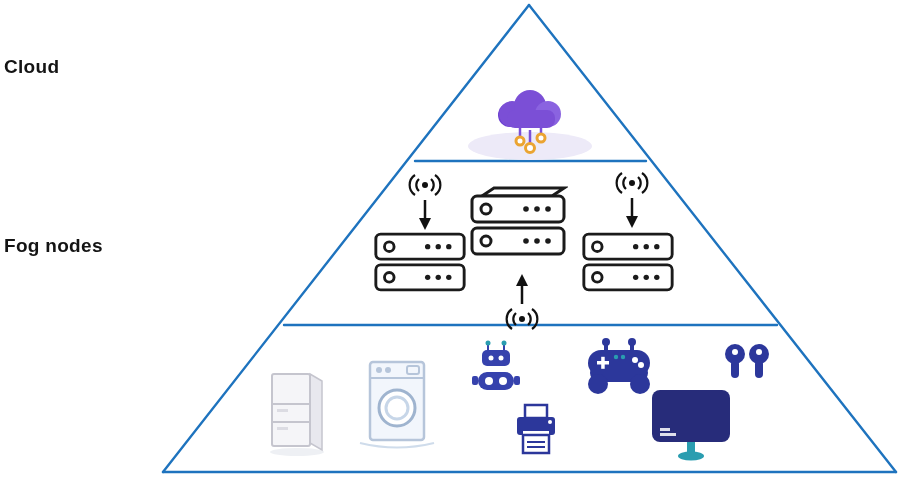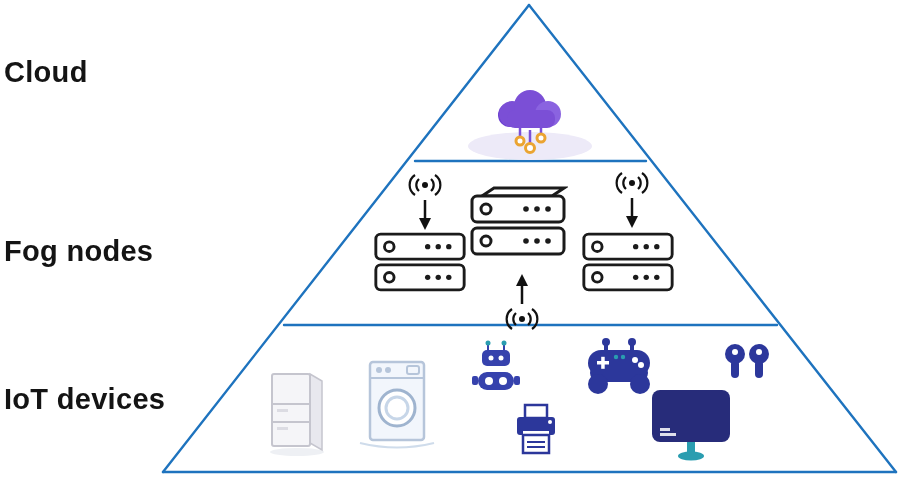--- a/index.html
+++ b/index.html
@@ -7,21 +7,21 @@
     position:relative;
     width:905px;height:479px;
     background:#ffffff;
     font-family:"Liberation Sans", sans-serif;
     overflow:hidden;
   }
   .abs{position:absolute;}
   .layer-label{
     position:absolute;
     font-weight:700;
-    font-size:29px;
+    font-size:19px;
     color:#141414;
     letter-spacing:.3px;
     white-space:nowrap;
   }
   svg{display:block;}
 </style>
 </head>
 <body>
 
 <div class="canvas">
@@ -31,21 +31,20 @@
       <line x1="529" y1="5" x2="163" y2="472"></line>
       <line x1="529" y1="5" x2="896" y2="472"></line>
       <line x1="163" y1="472" x2="896" y2="472"></line>
       <line x1="415" y1="161" x2="646" y2="161"></line>
       <line x1="284" y1="325" x2="777" y2="325"></line>
     </g>
   </svg>
 
   <div class="layer-label" style="left:4px;top:56px;">Cloud</div>
   <div class="layer-label" style="left:4px;top:210px;margin-top:25px;">Fog nodes</div>
-  <div class="layer-label" style="left:4px;top:383px;">IoT devices</div>
 
   <svg class="abs" style="left:465px;top:86px;" width="130" height="75" viewBox="0 0 130 75">
     <ellipse cx="65" cy="60" rx="62" ry="14" fill="#edeaf8"></ellipse>
     <g>
       <circle cx="45" cy="29" r="12" fill="#6a3ed0"></circle>
       <circle cx="47" cy="28" r="13" fill="#7b4fd6"></circle>
       <circle cx="65" cy="20" r="16" fill="#7b4fd6"></circle>
       <circle cx="83" cy="28" r="13" fill="#8a63e0"></circle>
       <rect x="42" y="24" width="48" height="18" rx="8" fill="#7b4fd6"></rect>
     </g>

